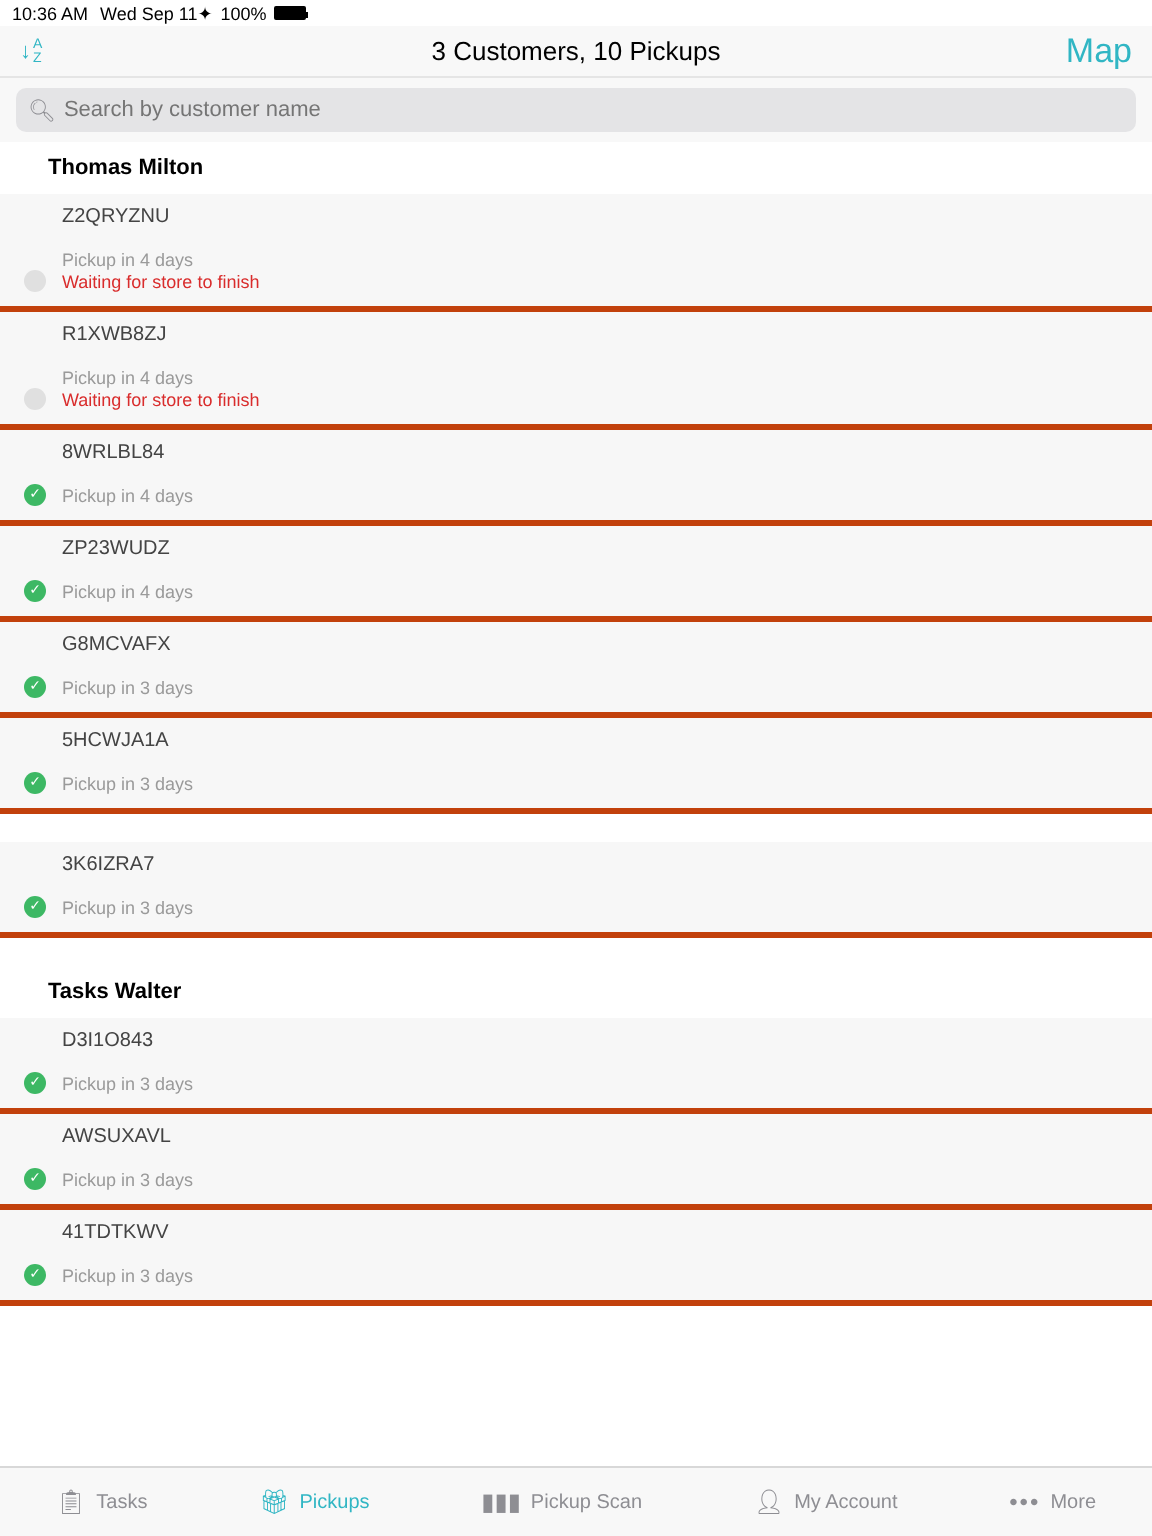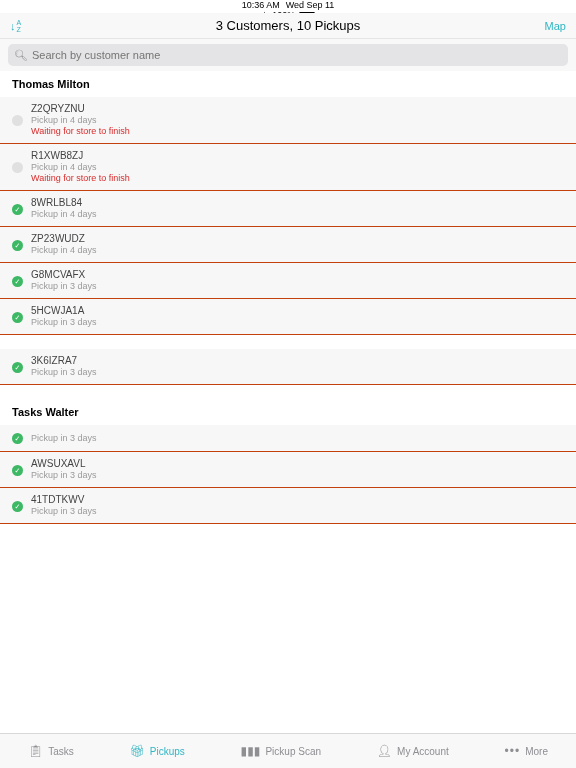--- a/index.html
+++ b/index.html
@@ -7,27 +7,25 @@
       font-family: -apple-system, BlinkMacSystemFont, "Segoe UI", Helvetica, Arial, sans-serif;
       width: 576px;
       height: 768px;
       background: #fff;
       overflow: hidden;
       position: relative;
     }
     .statusbar {
       height: 13px;
       display: flex;
-      justify-content: space-between;
       align-items: center;
       padding: 0 6px;
       font-size: 9px;
       color: #000;
       background: #fff;
-      flex-direction: column;
     }
     .statusbar .left { display: flex; gap: 6px; }
     .statusbar .right { display: flex; align-items: center; gap: 4px; }
     .battery {
       width: 16px; height: 7px;
       border: 1px solid #000;
       border-radius: 1px;
       position: relative;
       background: #000;
     }
@@ -56,21 +54,21 @@
     .sort-btn .az { font-size: 7px; line-height: 7px; display: flex; flex-direction: column; }
     .header-title {
       position: absolute;
       left: 50%;
       transform: translateX(-50%);
       font-size: 13px;
       color: #000;
     }
     .map-btn {
       color: #31b6c4;
-      font-size: 11px;
+      font-size: 17px;
     }
     .search-wrap {
       padding: 5px 8px;
       background: #f8f8f8;
     }
     .search {
       width: 100%;
       height: 22px;
       background: #e4e4e6;
       border-radius: 5px;
@@ -85,32 +83,32 @@
     }
     .search input {
       border: none;
       background: transparent;
       outline: none;
       font-size: 11px;
       color: #8e8e93;
       flex: 1;
     }
     .section-header {
-      padding: 7px 12px;
+      padding: 7px 24px;
       font-size: 11px;
       font-weight: 600;
       color: #000;
       background: #fff;
     }
     .row {
       display: flex;
-      align-items: center;
+      align-items: flex-end;
       padding: 6px 12px 7px 12px;
       background: #f7f7f7;
-      border-bottom: 1px solid #c2410c;
+      border-bottom: 3px solid #c2410c;
       gap: 8px;
     }
     .status-circle {
       width: 11px; height: 11px;
       border-radius: 50%;
       margin-top: 2px;
       flex-shrink: 0;
     }
     .status-pending {
       background: #e0e0e0;
@@ -128,21 +126,21 @@
       line-height: 1;
     }
     .row-body { flex: 1; }
     .row-title {
       font-size: 10px;
       color: #444;
     }
     .row-sub {
       font-size: 9px;
       color: #9a9a9a;
-      margin-top: 1px;
+      margin-top: 11px;
     }
     .row-warn {
       font-size: 9px;
       color: #d92c2c;
       margin-top: 1px;
     }
     .section-gap {
       height: 14px;
       background: #fff;
     }
@@ -255,20 +253,21 @@
       <div class="row-body">
         <div class="row-title">3K6IZRA7</div>
         <div class="row-sub">Pickup in 3 days</div>
       </div>
     </div>
     <div class="section-gap"></div>
     <div class="section-header">Tasks Walter</div>
     <div class="row">
       <div class="status-circle status-ready"></div>
       <div class="row-body">
+        <div class="row-title">D3I1O843</div>
         <div class="row-sub">Pickup in 3 days</div>
       </div>
     </div>
     <div class="row">
       <div class="status-circle status-ready"></div>
       <div class="row-body">
         <div class="row-title">AWSUXAVL</div>
         <div class="row-sub">Pickup in 3 days</div>
       </div>
     </div>

